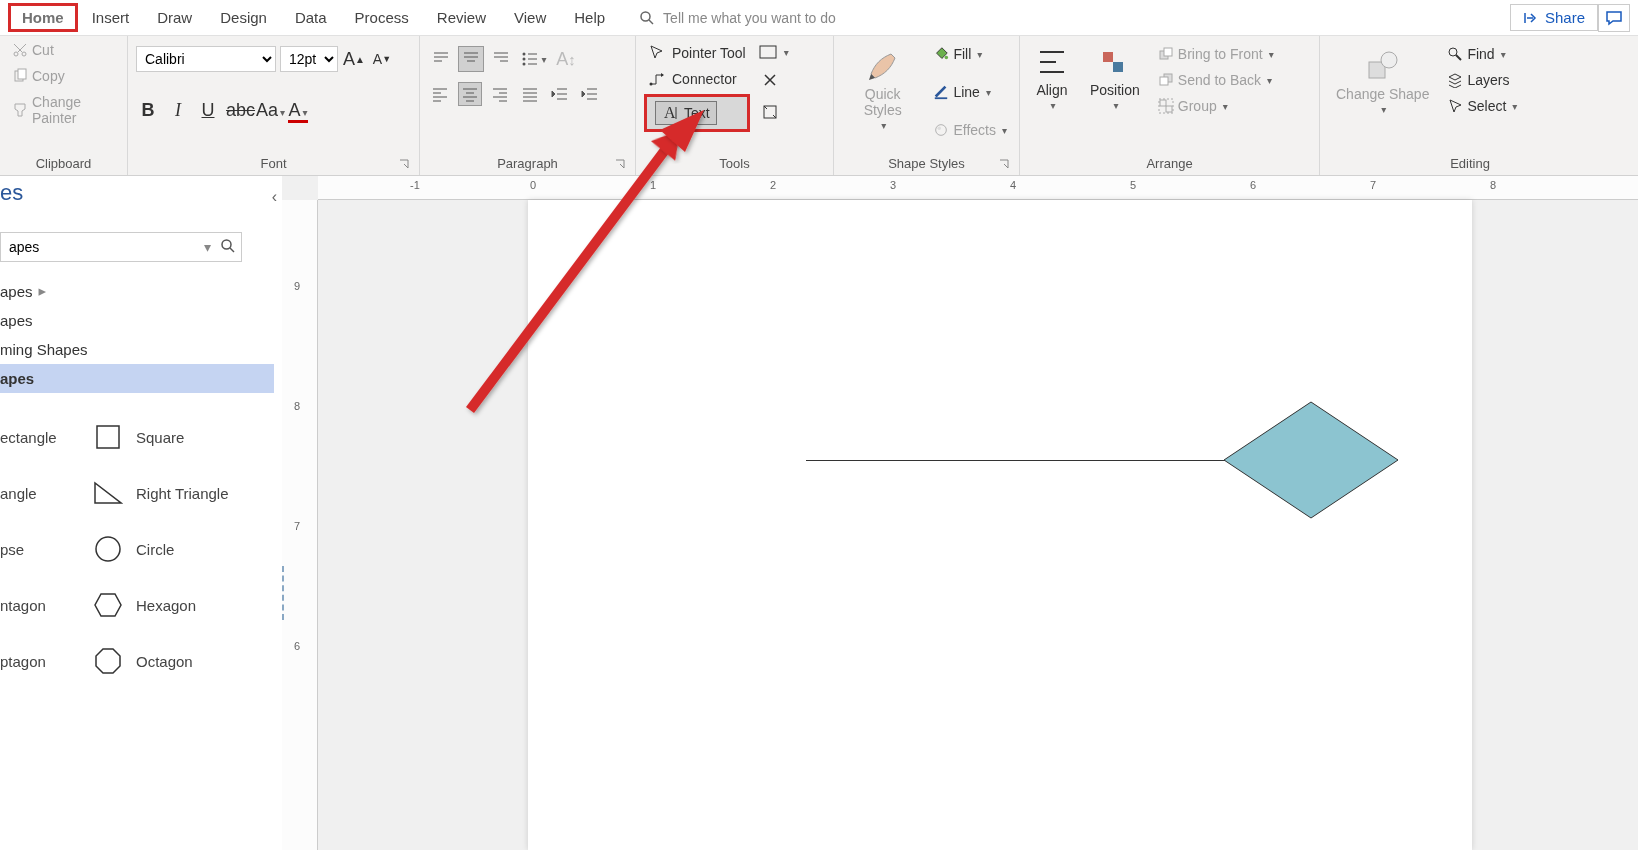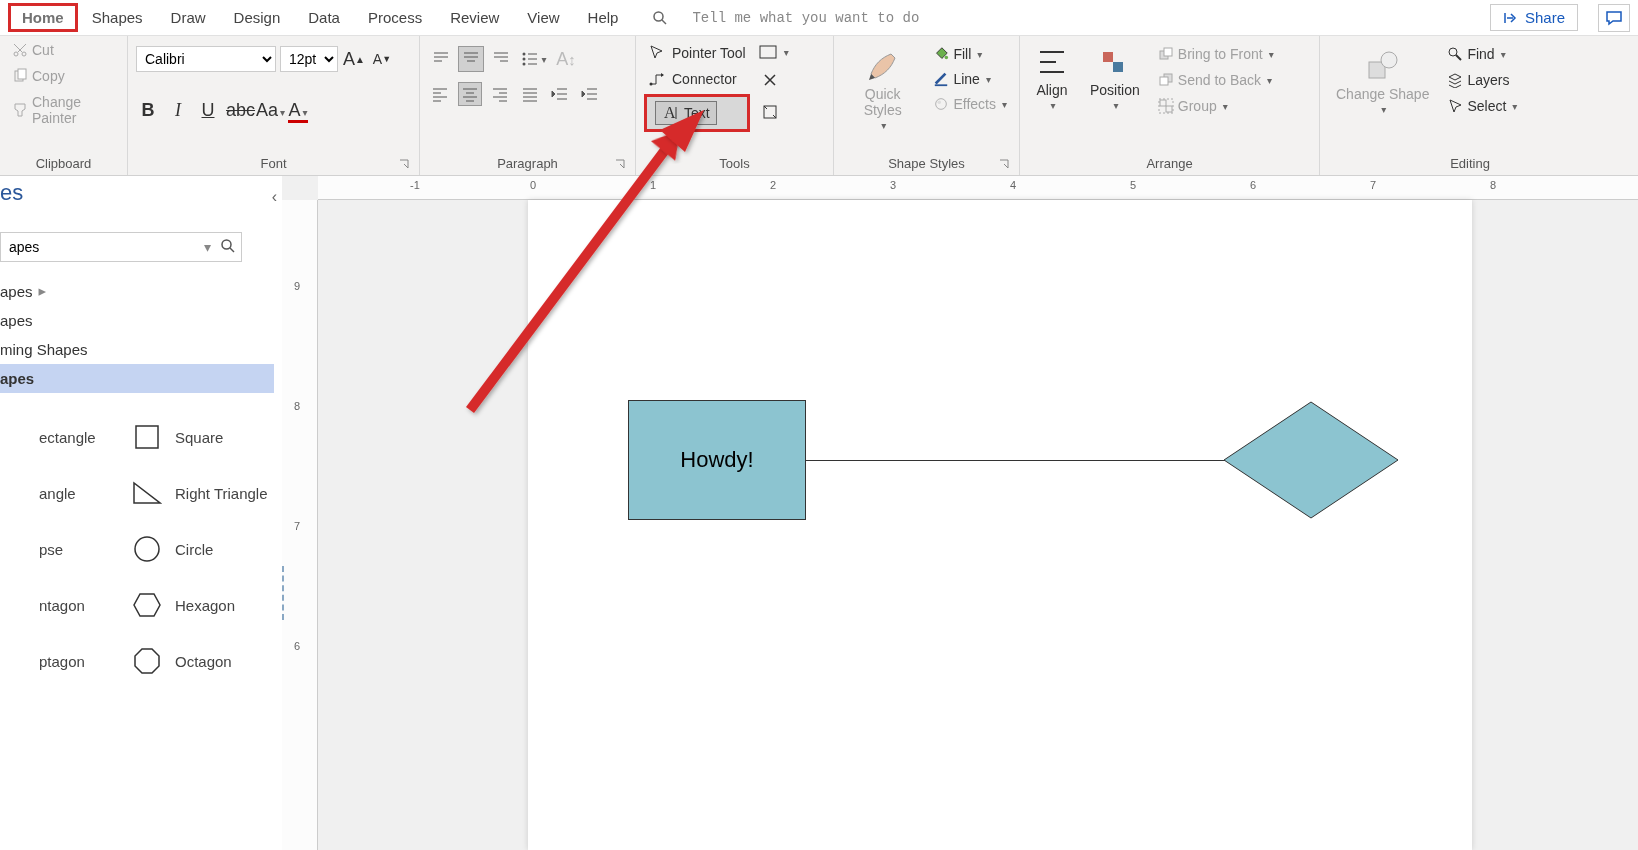--- a/index.html
+++ b/index.html
@@ -3,23 +3,23 @@
 <meta charset="utf-8">
 <style>
   * { box-sizing: border-box; margin: 0; padding: 0; }
   body { font-family: "Segoe UI", Arial, sans-serif; font-size: 14px; color: #333; background: #fff; overflow: hidden; width: 1638px; height: 850px; position: relative; }
   
   
   .tab-bar { height: 36px; background: #fff; display: flex; align-items: center; padding: 0 8px; border-bottom: 1px solid #e1e1e1; }
   .tab { padding: 6px 14px; font-size: 15px; color: #444; cursor: pointer; }
   .tab.active { color: #737373; font-weight: 600; border-bottom: 3px solid #185abd; }
   .tab.highlighted { border: 3px solid #d62a2a; padding: 3px 11px; }
-  .tellme { display: flex; align-items: flex-end; margin-left: 20px; gap: 24px; flex: 1; font-family: Liberation Mono, monospace; }
+  .tellme { display: flex; align-items: flex-end; margin-left: 20px; gap: 8px; flex: 1; }
   .tellme svg { width: 16px; height: 16px; }
-  .share-area { display: flex; align-items: center; gap: 20px; }
+  .share-area { display: flex; align-items: center; gap: 0; }
   .share-btn { display: flex; align-items: center; gap: 6px; border: 1px solid #ccc; padding: 4px 12px; color: #185abd; font-size: 15px; }
   .comment-btn { border: 1px solid #ccc; padding: 4px 6px; display: flex; align-items: center; }
 
   
   .ribbon { height: 140px; background: #f3f2f1; display: flex; border-bottom: 1px solid #d1d1d1; }
   .group { border-right: 1px solid #d8d8d8; padding: 4px 8px 2px 8px; display: flex; flex-direction: column; justify-content: space-between; }
   .group-content { display: flex; gap: 4px; align-items: flex-start; flex: 1; }
   .group-label { text-align: center; font-size: 13px; color: #555; padding: 2px 0; position: relative; }
   .group-label .launcher { position: absolute; right: 0; bottom: 2px; width: 14px; height: 14px; }
   .col { display: flex; flex-direction: column; gap: 4px; }
@@ -58,21 +58,21 @@
   
   .left-panel { position: absolute; top: 176px; left: 0; width: 288px; height: 674px; background: #fff; border-right: 3px solid #f97316; }
   .panel-title { font-size: 22px; color: #2b579a; padding: 4px 0 8px 0; }
   .collapse-caret { position: absolute; top: 12px; right: 8px; font-size: 16px; color: #666; cursor: pointer; }
   .search-box { display: flex; align-items: center; border: 1px solid #ccc; margin: 18px 0 14px 0; width: 242px; height: 30px; }
   .search-box input { flex: 1; border: none; padding: 4px 8px; font-size: 14px; outline: none; }
   .search-box .sicon { width: 26px; text-align: center; }
   .cat-list { margin-top: 12px; }
   .cat-item { padding: 6px 0; font-size: 15px; color: #333; display: flex; align-items: center; gap: 6px; }
   .cat-item.selected { background: #c5d4f2; font-weight: 600; padding-left: 0; margin-left: -8px; padding-left: 8px; width: 282px; }
-  .shape-list { margin-top: 16px; margin-left: 39px; }
+  .shape-list { margin-top: 16px; }
   .shape-row { display: flex; align-items: center; gap: 12px; padding: 12px 0; }
   .shape-row .shp { width: 32px; height: 32px; display: flex; align-items: center; justify-content: center; }
   .shape-row .label1 { width: 80px; font-size: 15px; color: #444; }
   .shape-row .label2 { font-size: 15px; color: #444; }
 
   
   .canvas-area { position: absolute; top: 176px; left: 282px; right: 0; bottom: 0; background: #f0f0f0; overflow: hidden; }
   .hruler { position: absolute; top: 0; left: 36px; right: 0; height: 24px; background: #fcfcfc; border-bottom: 1px solid #ccc; }
   .vruler { position: absolute; top: 24px; left: 0; width: 36px; bottom: 0; background: #fcfcfc; border-right: 1px solid #ccc; }
   .ruler-num { position: absolute; font-size: 11px; color: #666; }
@@ -86,21 +86,21 @@
   
   .red-arrow { position: absolute; pointer-events: none; }
 
   svg { flex-shrink: 0; }
 </style>
 </head>
 <body>
 
 <div class="tab-bar">
   <div class="tab active highlighted">Home</div>
-  <div class="tab">Shapes</div>
+  <div class="tab">Insert</div>
   <div class="tab">Draw</div>
   <div class="tab">Design</div>
   <div class="tab">Data</div>
   <div class="tab">Process</div>
   <div class="tab">Review</div>
   <div class="tab">View</div>
   <div class="tab">Help</div>
   <div class="tellme">
     <svg viewBox="0 0 16 16">
         <circle cx="6.5" cy="6.5" r="4.5" fill="none" stroke="#666" stroke-width="1.5"></circle>
@@ -302,21 +302,21 @@
   <div class="group" style="width:186px">
     <div class="group-content" style="gap:6px; padding-top:4px">
       <div class="big-btn disabled">
         <svg width="36" height="36" viewBox="0 0 36 36">
             <path d="M6 26c4-10 10-16 20-20l4 4c-4 10-10 16-20 20z" fill="#eac4a8" stroke="#999"></path>
             <path d="M6 26l4 4-6 2z" fill="#555"></path>
           </svg>
         <span>Quick Styles</span>
           <span class="dropdown-arrow">▾</span>
       </div>
-      <div class="col style-col" style="gap:5px">
+      <div class="col style-col" style="gap:18px">
         <div class="btn">
           <svg width="18" height="18" viewBox="0 0 18 18">
               <path d="M4 8l6-6 6 6-6 6z" fill="#6ab04c" stroke="#333"></path>
               <circle cx="15" cy="13" r="2" fill="#6ab04c"></circle>
             </svg>
           <span>Fill</span>
             <span class="dropdown-arrow">▾</span>
         </div>
         <div class="btn">
           <svg width="18" height="18" viewBox="0 0 18 18">
@@ -517,23 +517,20 @@
   </div>
 
   <div class="vruler">
     <span class="ruler-num" style="top:80px;left:12px">9</span>
     <span class="ruler-num" style="top:200px;left:12px">8</span>
     <span class="ruler-num" style="top:320px;left:12px">7</span>
     <span class="ruler-num" style="top:440px;left:12px">6</span>
   </div>
 
   <div class="canvas-page">
-    <div class="shape-rect" style="left:100px;top:200px;width:178px;height:120px">
-      <span>Howdy!</span>
-    </div>
     <div class="connector-line" style="left:278px;top:260px;width:452px"></div>
     <svg style="position:absolute;left:694px;top:200px" width="178" height="120" viewBox="0 0 178 120">
         <polygon points="89,2 176,60 89,118 2,60" fill="#8cc4d0" stroke="#333"></polygon>
       </svg>
   </div>
 
   <div class="guide-dashes" style="top:390px; left:0px; height:54px"></div>
 </div>
 
 <svg class="red-arrow" style="left:450px; top:110px" width="270" height="320" viewBox="0 0 270 320">

